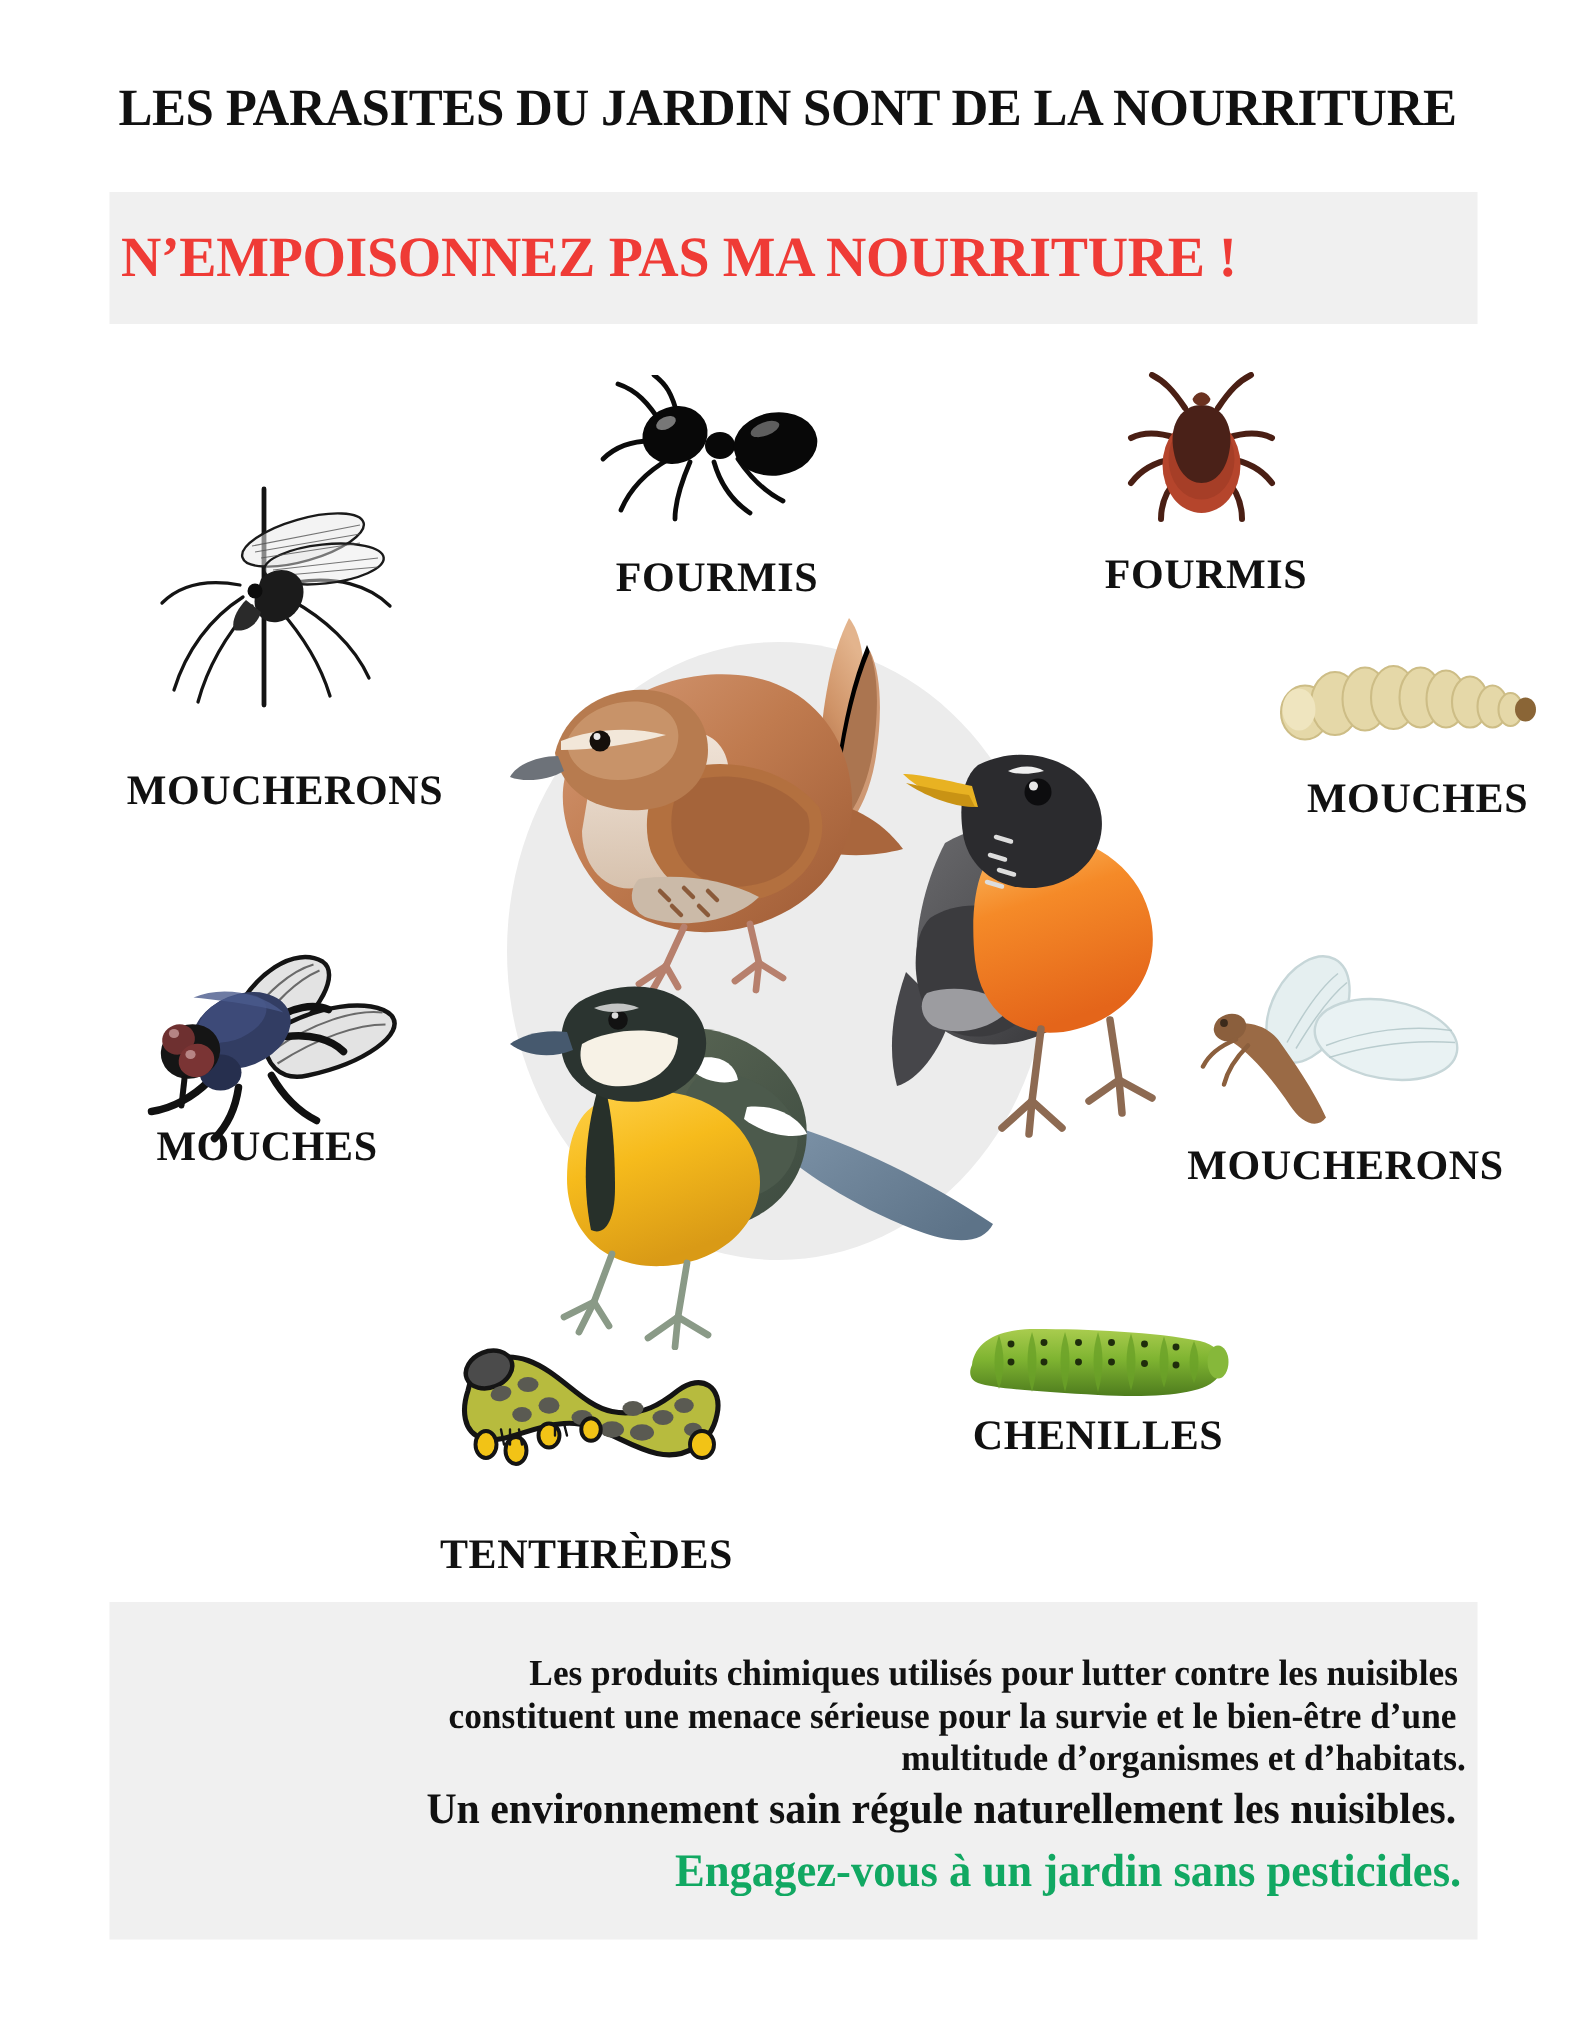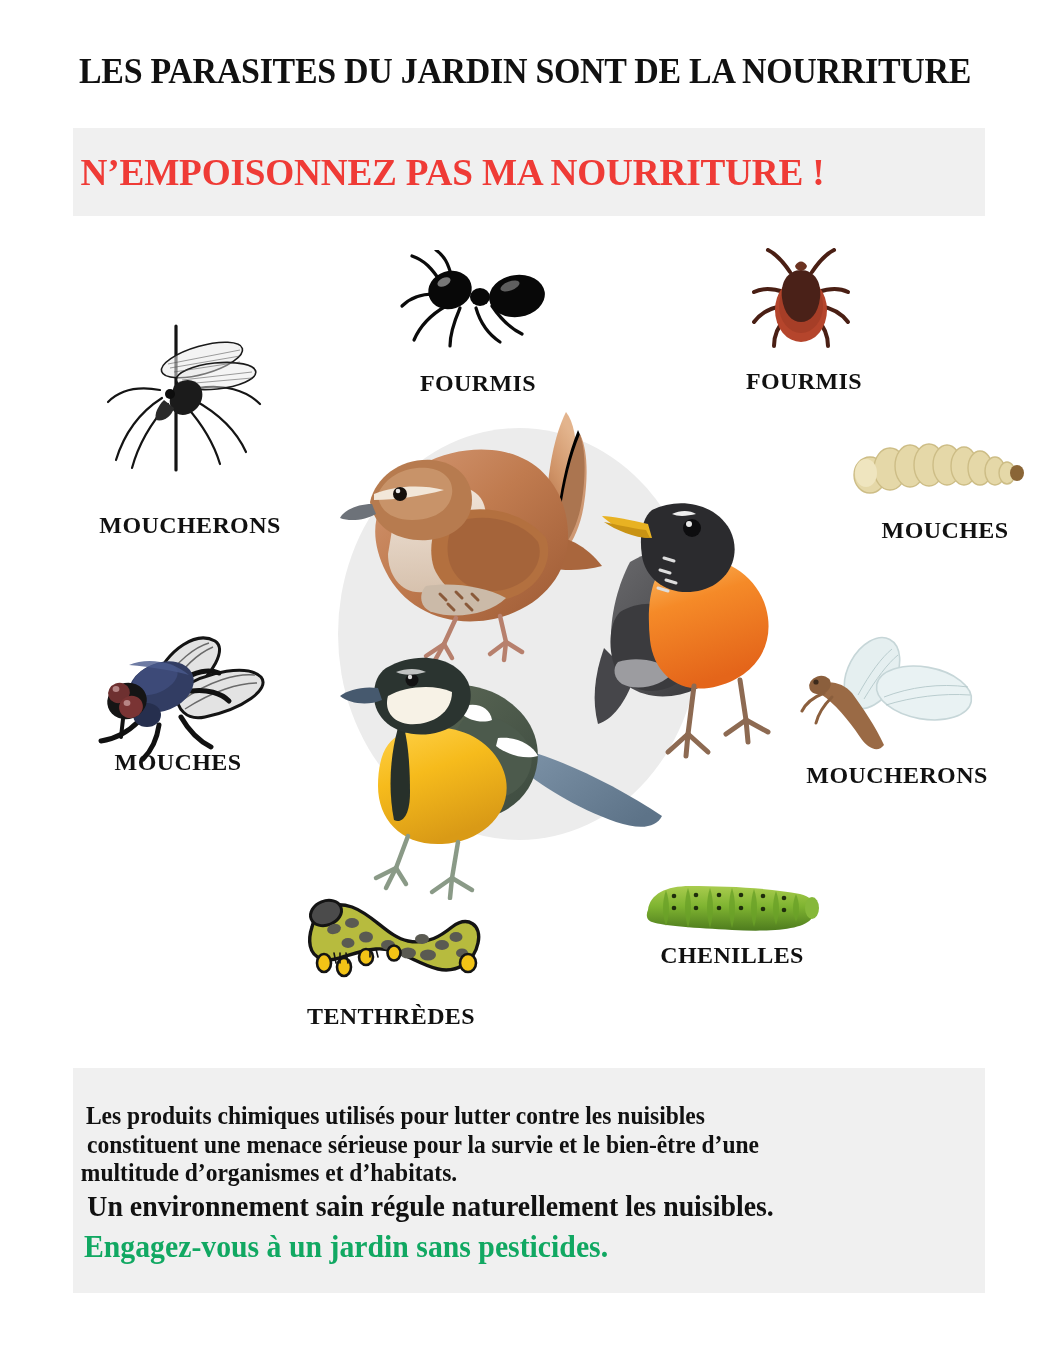--- a/index.html
+++ b/index.html
@@ -68,42 +68,42 @@
     height: 412px;
     border-radius: 50%;
     background: #ececec;
   }
 
   
   .label {
     position: absolute;
     font-family: "Liberation Serif", serif;
     font-weight: bold;
-    font-size: 24px;
+    font-size: 28px;
     color: #111111;
     letter-spacing: 0.4px;
     white-space: nowrap;
     text-align: center;
   }
 
   
   .item { position: absolute; }
   .art  { position: absolute; }
 
   
   .bottom-box {
     position: absolute;
     left: 73px;
     top: 1068px;
     width: 912px;
     height: 225px;
     background: #f0f0f0;
     display: flex;
     flex-direction: column;
-    align-items: flex-start;
+    align-items: flex-end;
     justify-content: center;
     padding-top: 6px;
     box-sizing: border-box;
   }
   .p-line {
     font-family: "Liberation Serif", serif;
     font-weight: bold;
     color: #111111;
     text-align: center;
     line-height: 1.16;
@@ -487,21 +487,21 @@
           <ellipse cx="104" cy="68" rx="6.5" ry="7.5"></ellipse>
           <ellipse cx="178" cy="78" rx="8" ry="9"></ellipse>
         </g>
 
         <g stroke="#141414" stroke-width="1.6" fill="none" stroke-linecap="round">
           <path d="M44 68 L46 78 M50 68 L50 78 M56 68 L58 78"></path>
           <path d="M80 64 L80 72 M86 64 L88 72"></path>
         </g>
       </svg>
     </div>
-    <div class="label" style="left:-14px; top:118px; width:230px;">TENTHRÈDES</div>
+    <div class="label" style="left:-14px; top:136px; width:230px;">TENTHRÈDES</div>
   </div>
 
   <div class="item" style="left:85px; top:395px;">
     <div class="art" style="left:0; top:0; width:190px; height:140px;">
       <svg viewBox="0 0 190 140" width="190" height="140">
 
         <g>
           <path d="M68 58 C84 22 112 6 130 16 C142 24 128 50 104 68 C90 78 74 76 68 58 Z" fill="#e3e3e3" stroke="#141414" stroke-width="3"></path>
           <path d="M92 66 C124 44 164 40 176 52 C186 64 158 84 120 92 C102 96 90 84 92 66 Z" fill="#e3e3e3" stroke="#141414" stroke-width="3"></path>
           <g stroke="#6a6a6a" stroke-width="1.4" fill="none">

